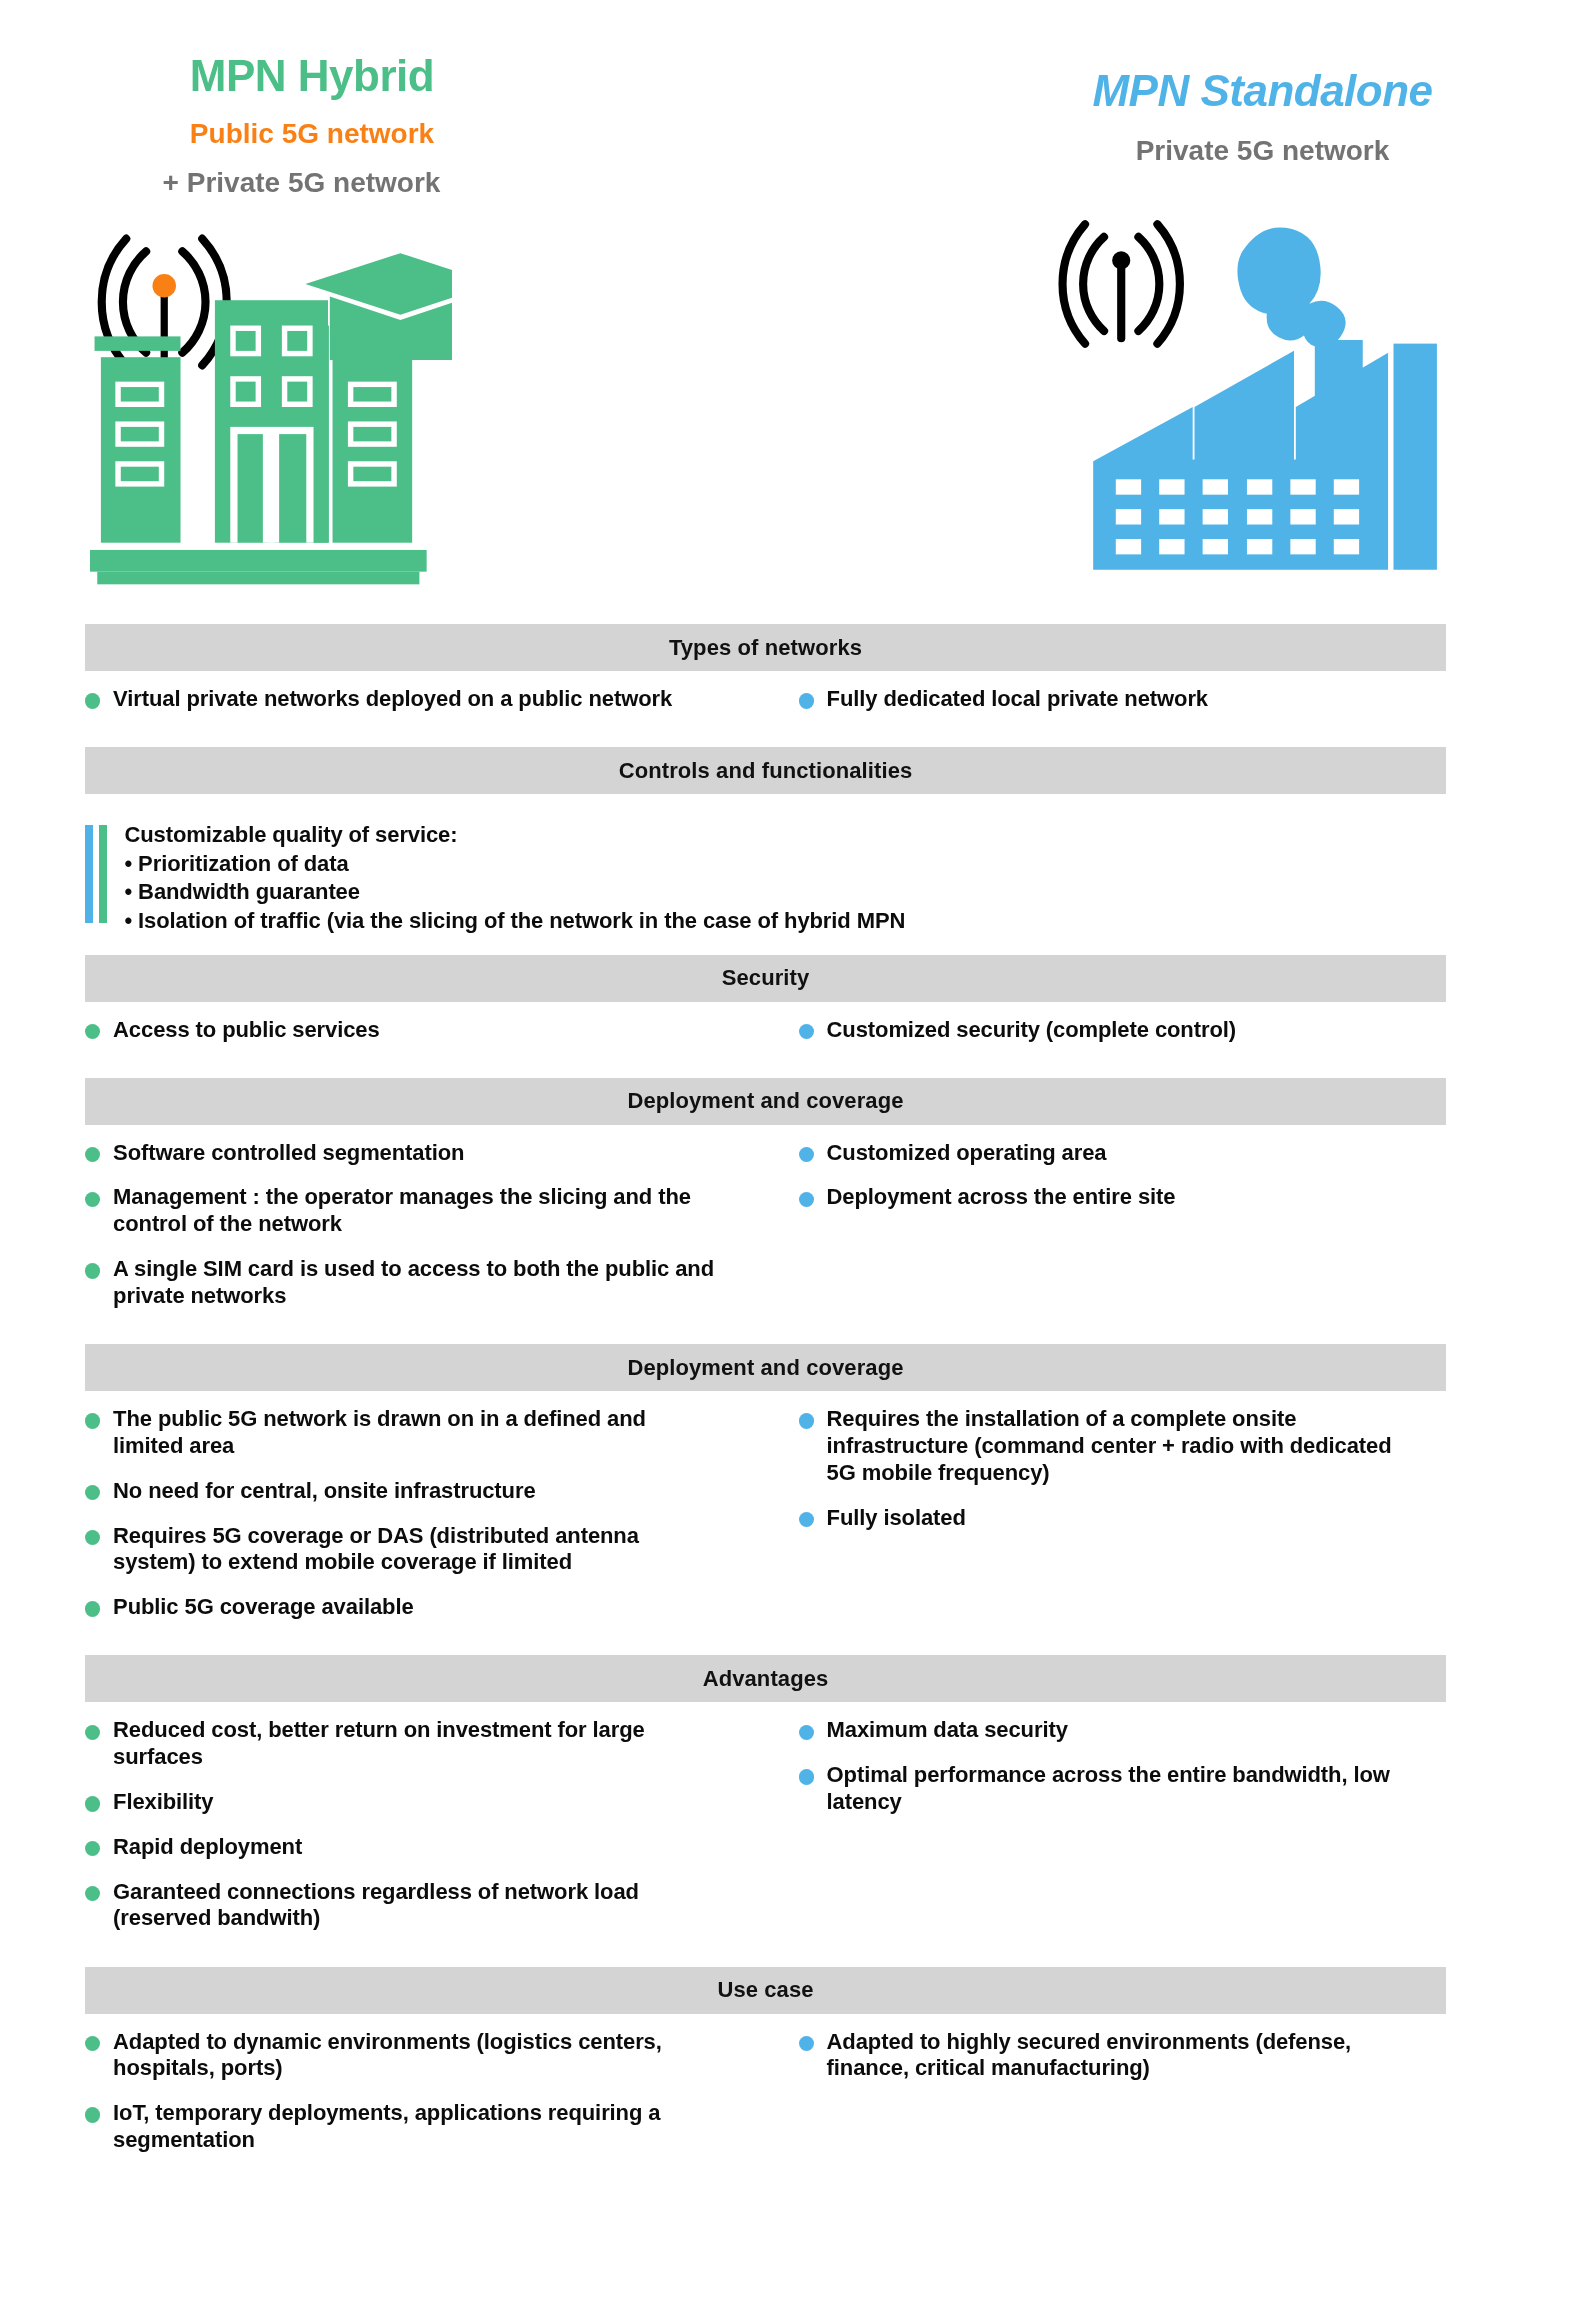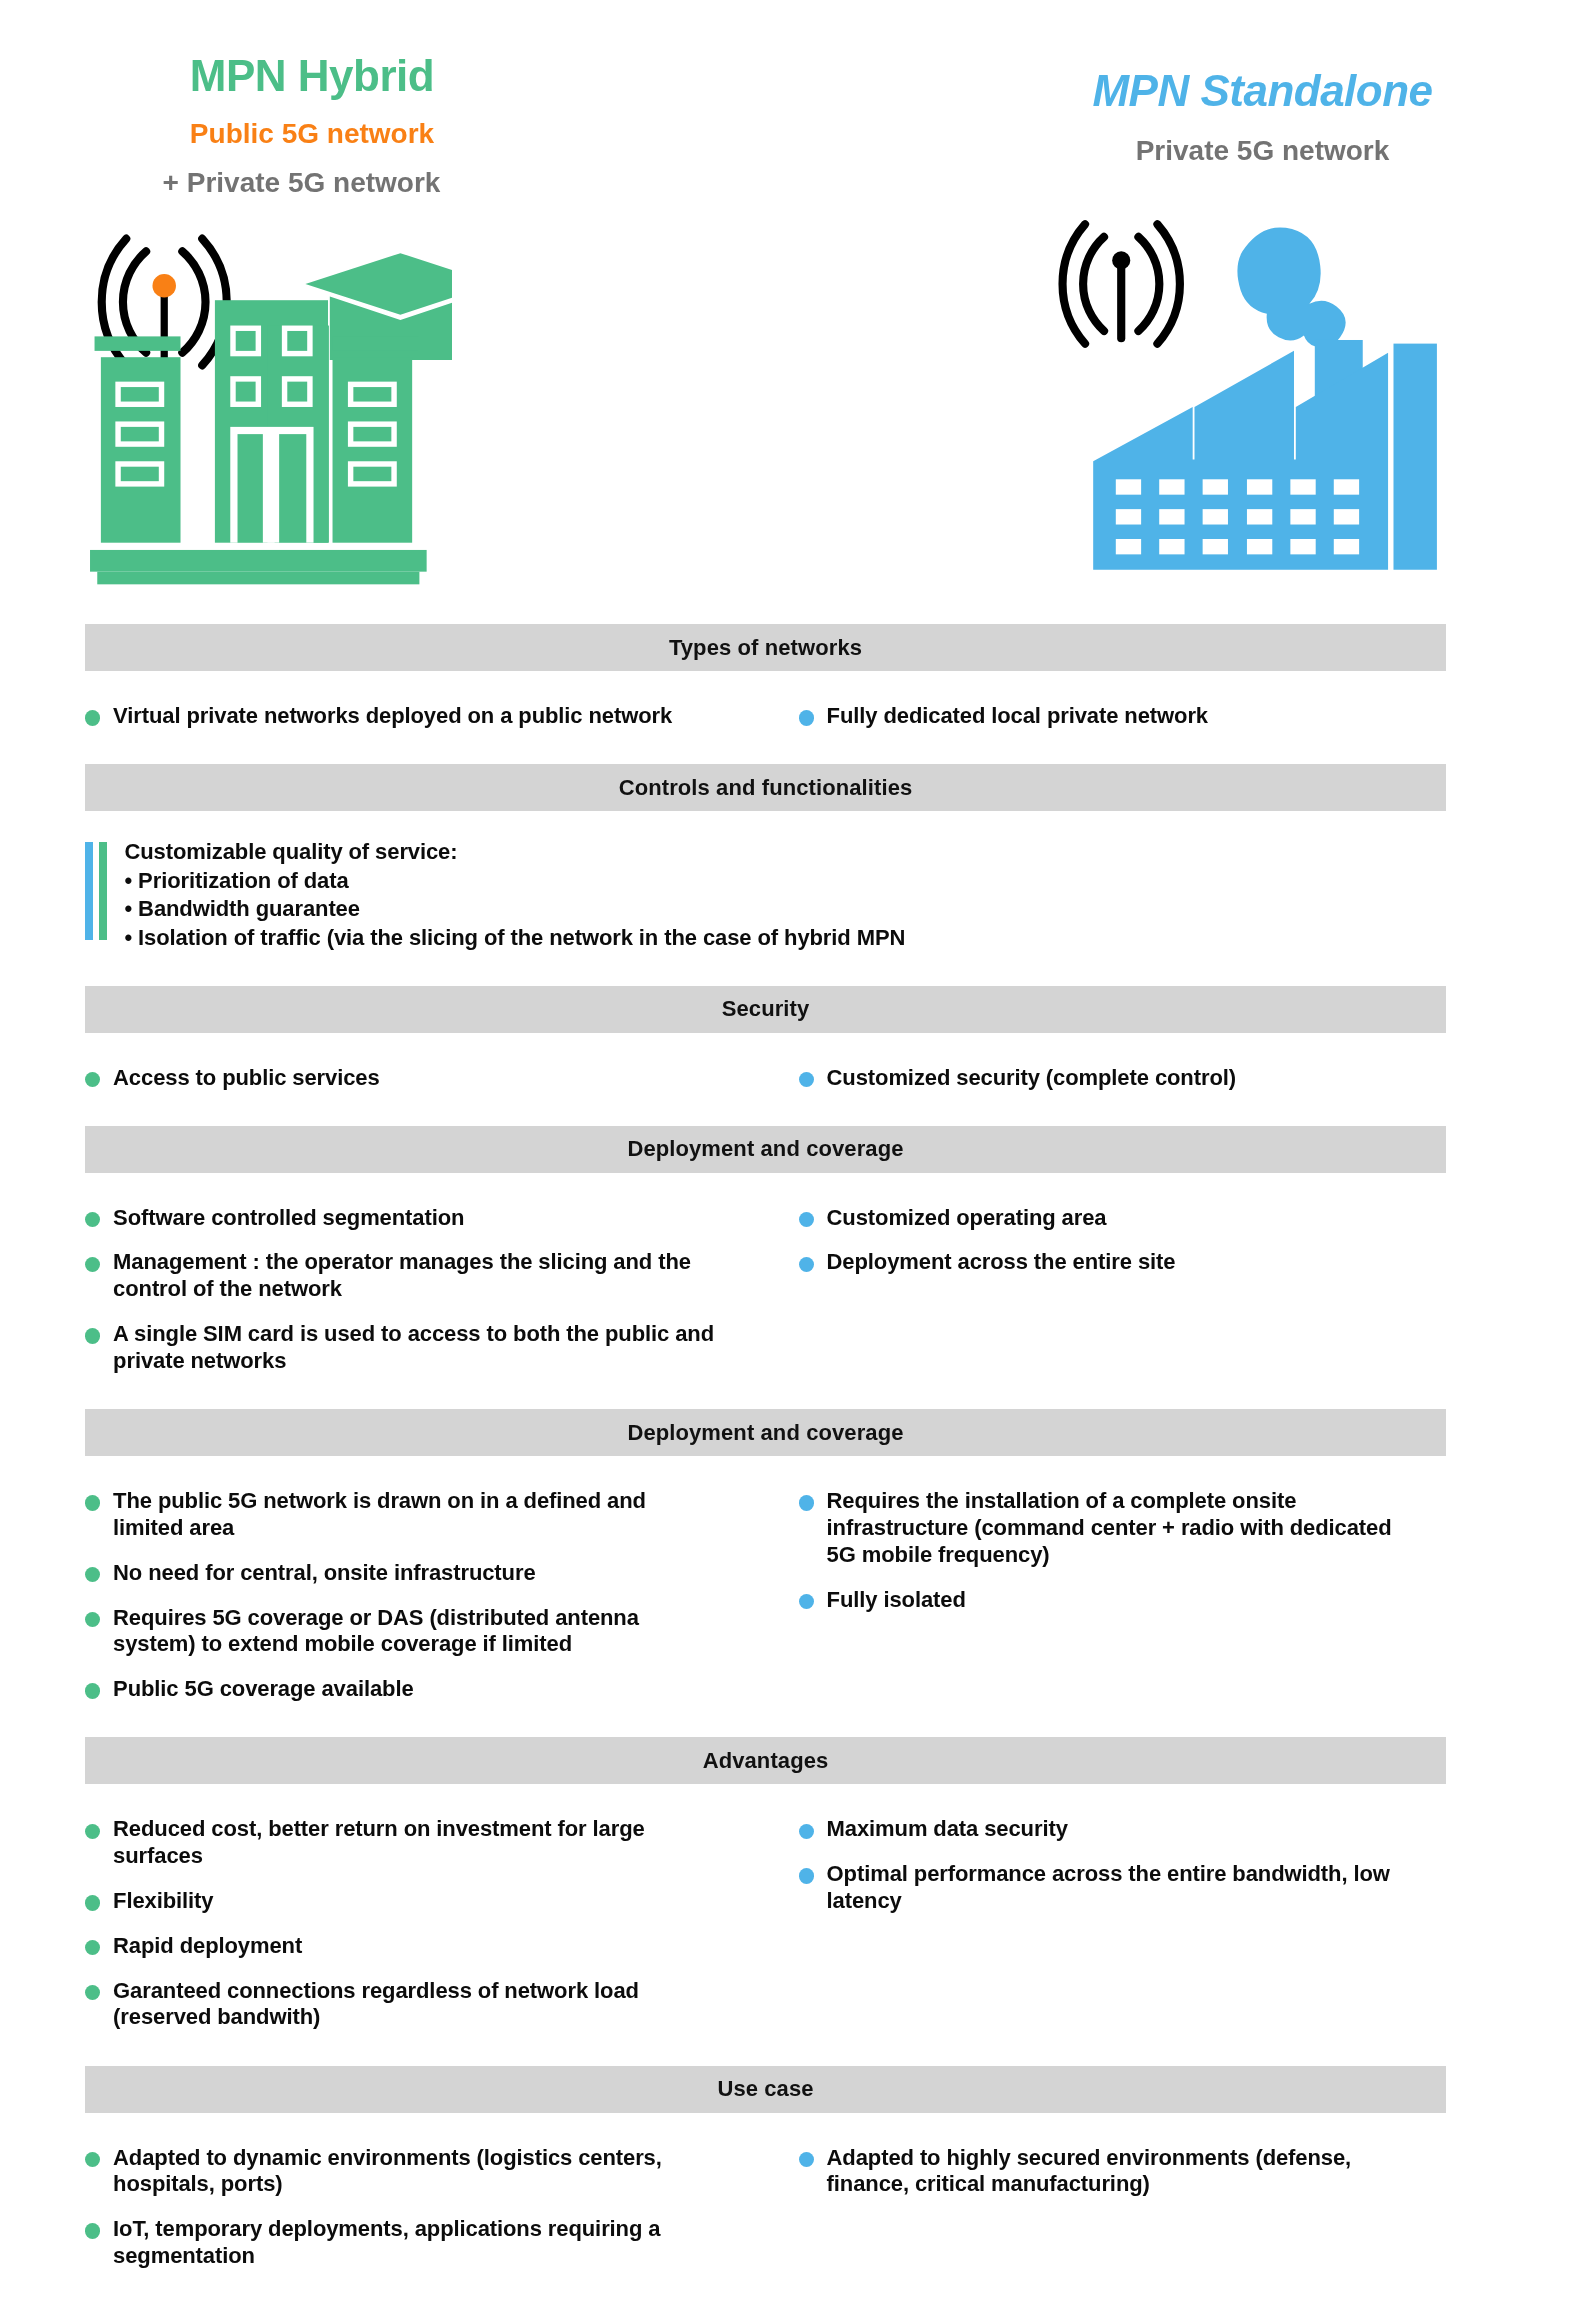--- a/index.html
+++ b/index.html
@@ -85,21 +85,21 @@
   }
 
   .cols {
     width: 1361px;
     margin: 0 auto;
     position: relative;
     display: flex;
   }
   .col {
     flex: 0 0 50%;
-    padding-top: 32px;
+    padding-top: 15px;
     padding-bottom: 16.3px;
   }
   .col.right-col { padding-left: 33px; }
 
   .bullet-row {
     display: flex;
     align-items: flex-start;
     margin-bottom: 18px;
     padding-right: 47px;
   }
@@ -119,21 +119,21 @@
     line-height: 1.22;
     color: #0c0c0c;
     letter-spacing: -0.1px;
   }
 
   
   .qos-wrap {
     width: 1361px;
     margin: 0 auto;
     padding-top: 27px;
-    padding-bottom: 33px;
+    padding-bottom: 19px;
     display: flex;
     align-items: flex-start;
   }
   .qos-bars { display: flex; flex: 0 0 auto; margin-right: 17px; margin-top: 3.6px; }
   .qos-bars span { display: block; width: 8.1px; height: 98px; }
   .qos-bars .vb-blue  { background: #4FB3E8; margin-right: 6.3px; }
   .qos-bars .vb-green { background: #4CBE88; }
   .qos-lines { font-size: 22px; font-weight: bold; line-height: 1.3; color: #0c0c0c; letter-spacing: -0.1px; }
   .qos-lines div { white-space: nowrap; }
 </style>

